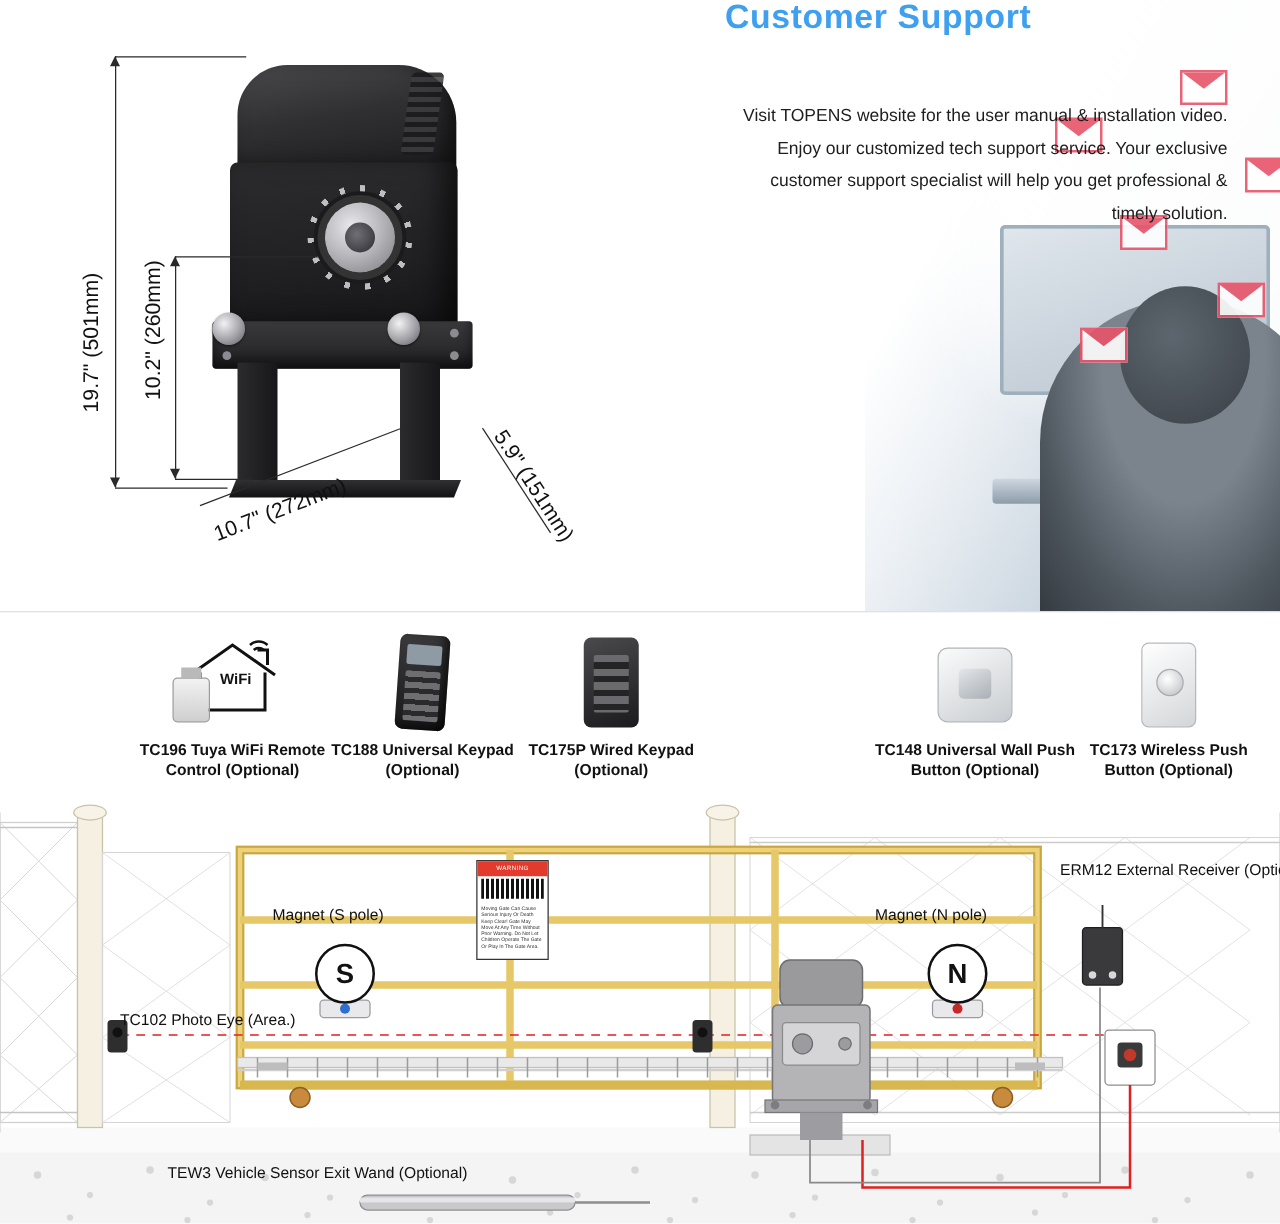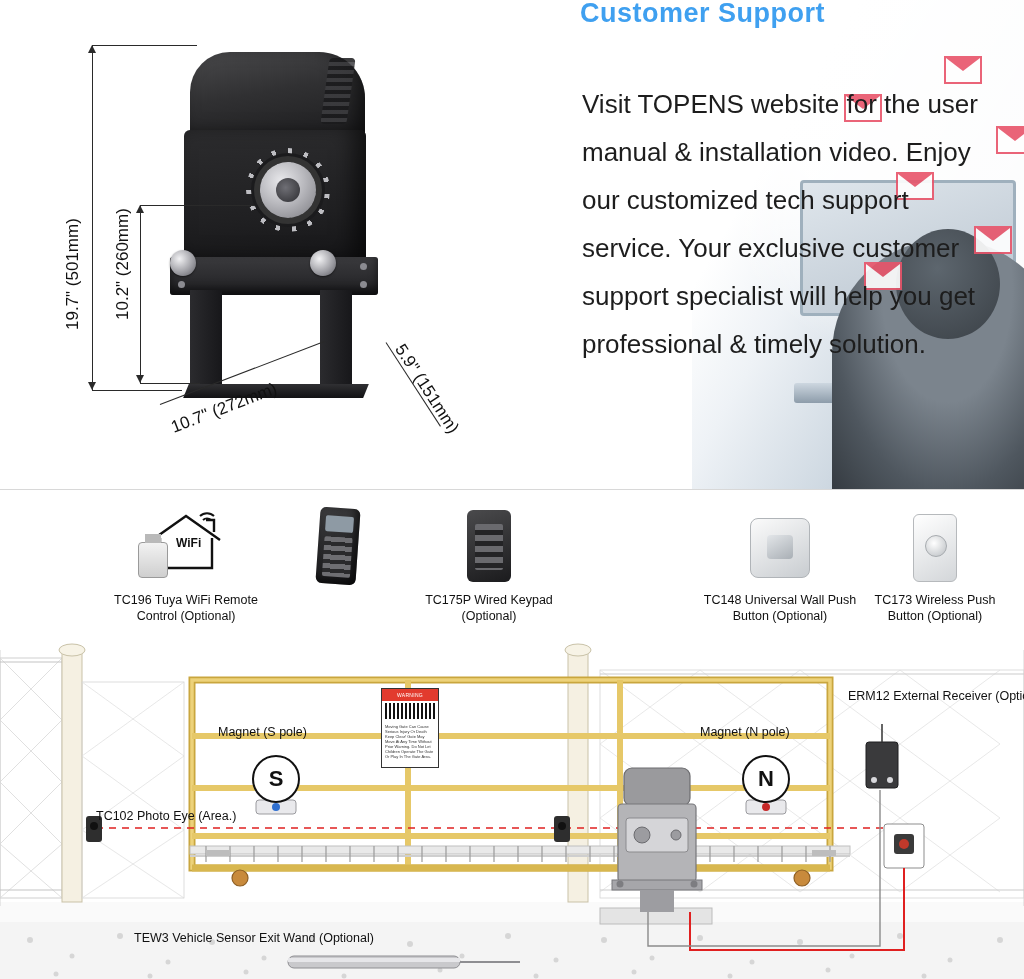--- a/index.html
+++ b/index.html
@@ -142,30 +142,30 @@
   .envelope:before{
     content:"";position:absolute;left:0;top:0;width:0;height:0;
     border-left:17px solid transparent;border-right:17px solid transparent;border-top:13px solid #e8546a;
   }
   .support-title{
     position:absolute;left:32px;top:-2px;font-size:27px;font-weight:bold;color:#3fa0f0;
     letter-spacing:.5px;white-space:nowrap;
   }
   .support-body{
     position:absolute;left:34px;top:80px;width:400px;
-    font-size:26px;line-height:1.85;color:#1d1d1d;
+    font-size:14px;line-height:1.85;color:#1d1d1d;text-align:right;
   }
 
   
   .bottom{position:absolute;left:0;top:490px;width:1024px;height:489px;background:#fff;}
 
   
   .acc-row{position:absolute;left:0;top:18px;width:944px;height:140px;}
   .acc{position:absolute;text-align:center;width:160px;}
-  .acc-cap{font-size:12.5px;line-height:1.3;color:#111;margin-top:6px;}
+  .acc-cap{font-size:12.5px;line-height:1.3;color:#111;margin-top:6px;font-weight:bold;}
   .acc-img{height:78px;position:relative;}
 
   .house-ic{position:absolute;left:50%;top:2px;transform:translateX(-50%);width:92px;height:62px;}
   .wifi-txt{position:absolute;left:50%;top:28px;transform:translateX(-10px);font-size:12px;font-weight:bold;color:#111;}
   .plug{
     position:absolute;left:32px;top:34px;width:28px;height:34px;border-radius:4px;
     background:linear-gradient(180deg,#f2f2f2,#cfcfcf);border:1px solid #9a9a9a;
   }
   .plug:after{content:"";position:absolute;left:6px;top:-9px;width:16px;height:9px;background:#b9b9b9;}
 
@@ -331,20 +331,21 @@
         <div class="acc-cap">TC196 Tuya WiFi Remote Control (Optional)</div>
       </div>
 
       <div class="acc" style="left:258px;top:0;">
         <div class="acc-img">
           <div class="remote-ic">
             <div class="remote-scr"></div>
             <div class="remote-keys"></div>
           </div>
         </div>
+        <div class="acc-cap">TC188 Universal Keypad (Optional)</div>
       </div>
 
       <div class="acc" style="left:409px;top:0;">
         <div class="acc-img">
           <div class="wkeypad-ic"></div>
         </div>
         <div class="acc-cap">TC175P Wired Keypad (Optional)</div>
       </div>
 
 

